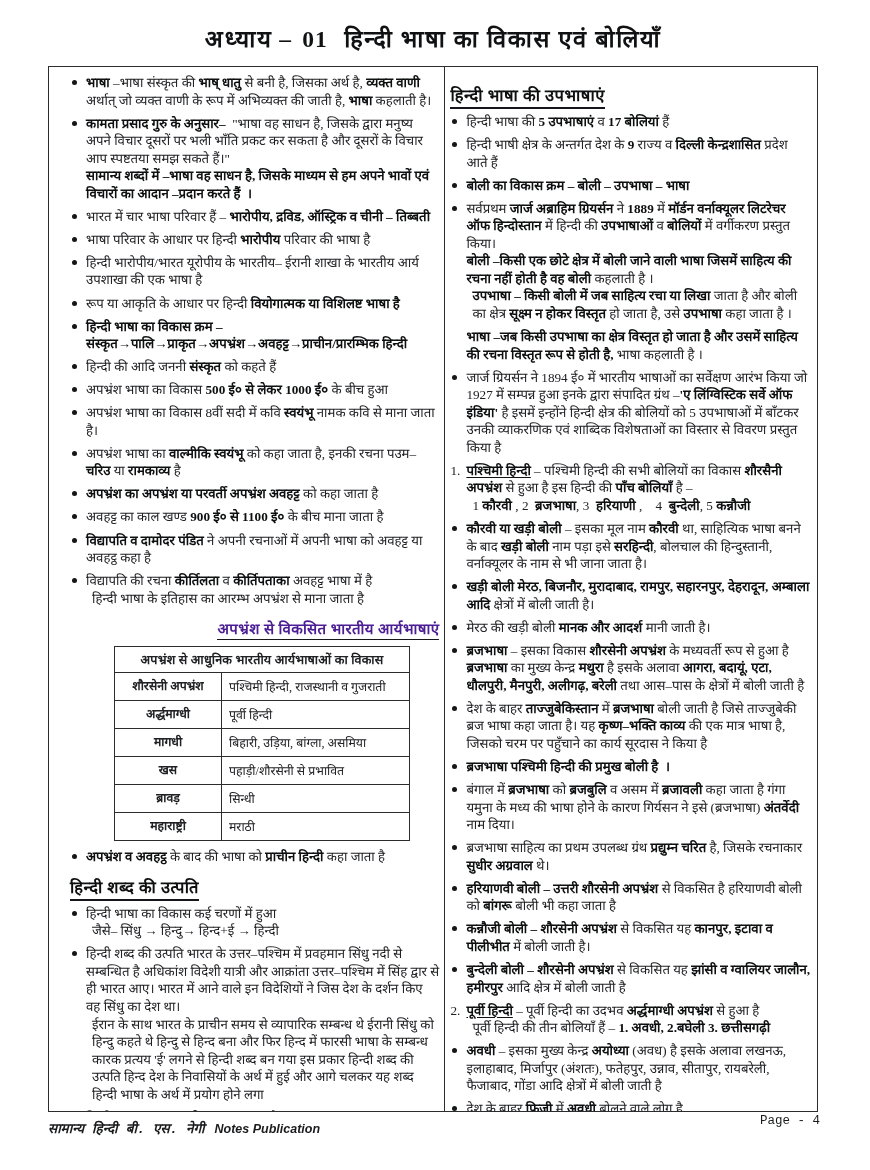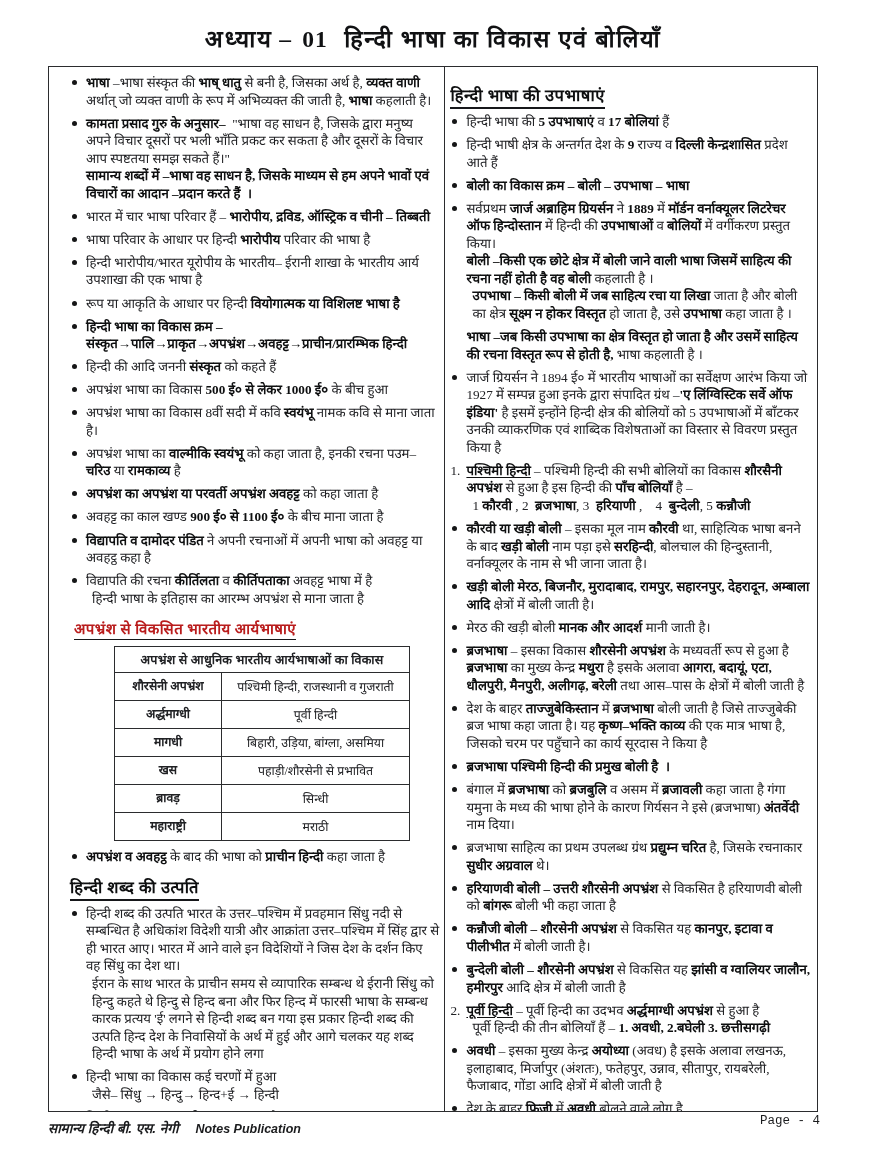--- a/index.html
+++ b/index.html
@@ -120,24 +120,24 @@
     letter-spacing: 0.5px;
     color: #0e0f10;
   }
   .subhead span {
     border-bottom: 2.4px solid #16171a;
     padding-bottom: 2px;
   }
   .subhead-left {
     font-size: 15px;
     font-weight: bold;
-    text-align: left;
+    text-align: right;
     margin: 11px 0 8px 4px;
     letter-spacing: 0.4px;
-    color: #b91c1c;
+    color: #4c1d95;
   }
   .subhead-left span {
     border-bottom: 1.7px solid #16171a;
     padding-bottom: 2px;
   }
 
   
   .tbl-wrap { padding: 0 0 0 44px; margin-bottom: 7px; }
   table.devtbl {
     border-collapse: collapse;
@@ -155,42 +155,42 @@
     font-size: 12.6px;
     padding: 4px 4px;
     letter-spacing: 0.2px;
   }
   table.devtbl td.c1 {
     width: 92px;
     text-align: center;
     font-weight: bold;
     line-height: 1.25;
   }
-  table.devtbl td.c2 { text-align: center; }
+  table.devtbl td.c2 { text-align: left; }
 
   
   .footer-left {
     position: absolute;
     left: 48px;
     top: 1119px;
     font-size: 13.5px;
     color: #1a1b1d;
     white-space: nowrap;
   }
   .footer-left .fl-hi {
-    font-family: Liberation Sans, sans-serif;
+    font-family: Liberation Mono, monospace;
     font-style: italic;
     font-weight: bold;
   }
   .footer-left .fl-en {
     font-family: "Liberation Sans", sans-serif;
     font-weight: bold;
     font-size: 12.5px;
     font-style: italic;
-    margin-left: 17px;
+    margin-left: 10px;
   }
   .footer-right {
     position: absolute;
     right: 50px;
     top: 1114px;
     font-size: 12.5px;
     font-family: Liberation Mono, monospace;
     color: #1a1b1d;
   }
 </style>
@@ -290,26 +290,26 @@
 
       <ul class="blist">
         <li><b>अपभ्रंश व अवहट्ठ</b> के बाद की भाषा को <b>प्राचीन हिन्दी</b> कहा जाता है</li>
       </ul>
 
       <div class="subhead">
         <span>हिन्दी शब्द की उत्पति</span>
       </div>
 
       <ul class="blist">
+        <li>हिन्दी भाषा का विकास कई चरणों में हुआ
+          <span class="cont indent1">जैसे– सिंधु → हिन्दु→ हिन्द+ई → हिन्दी</span>
+        </li>
+
         <li>हिन्दी शब्द की उत्पति भारत के उत्तर–पश्चिम में प्रवहमान सिंधु नदी से सम्बन्धित है अधिकांश विदेशी यात्री और आक्रांता उत्तर–पश्चिम में सिंह द्वार से ही भारत आए। भारत में आने वाले इन विदेशियों ने जिस देश के दर्शन किए वह सिंधु का देश था।
           <span class="cont indent1">ईरान के साथ भारत के प्राचीन समय से व्यापारिक सम्बन्ध थे ईरानी सिंधु को हिन्दु कहते थे हिन्दु से हिन्द बना और फिर हिन्द में फारसी भाषा के सम्बन्ध कारक प्रत्यय 'ई' लगने से हिन्दी शब्द बन गया इस प्रकार हिन्दी शब्द की उत्पति हिन्द देश के निवासियों के अर्थ में हुई और आगे चलकर यह शब्द हिन्दी भाषा के अर्थ में प्रयोग होने लगा</span>
-        </li>
-
-        <li>हिन्दी भाषा का विकास कई चरणों में हुआ
-          <span class="cont indent1">जैसे– सिंधु → हिन्दु→ हिन्द+ई → हिन्दी</span>
         </li>
 
         <li>हिन्दी शब्द मूलतः <b>फारसी भाषा</b> का शब्द है</li>
 
       </ul>
 
     </div>
 
     <div class="col col-right">
 

